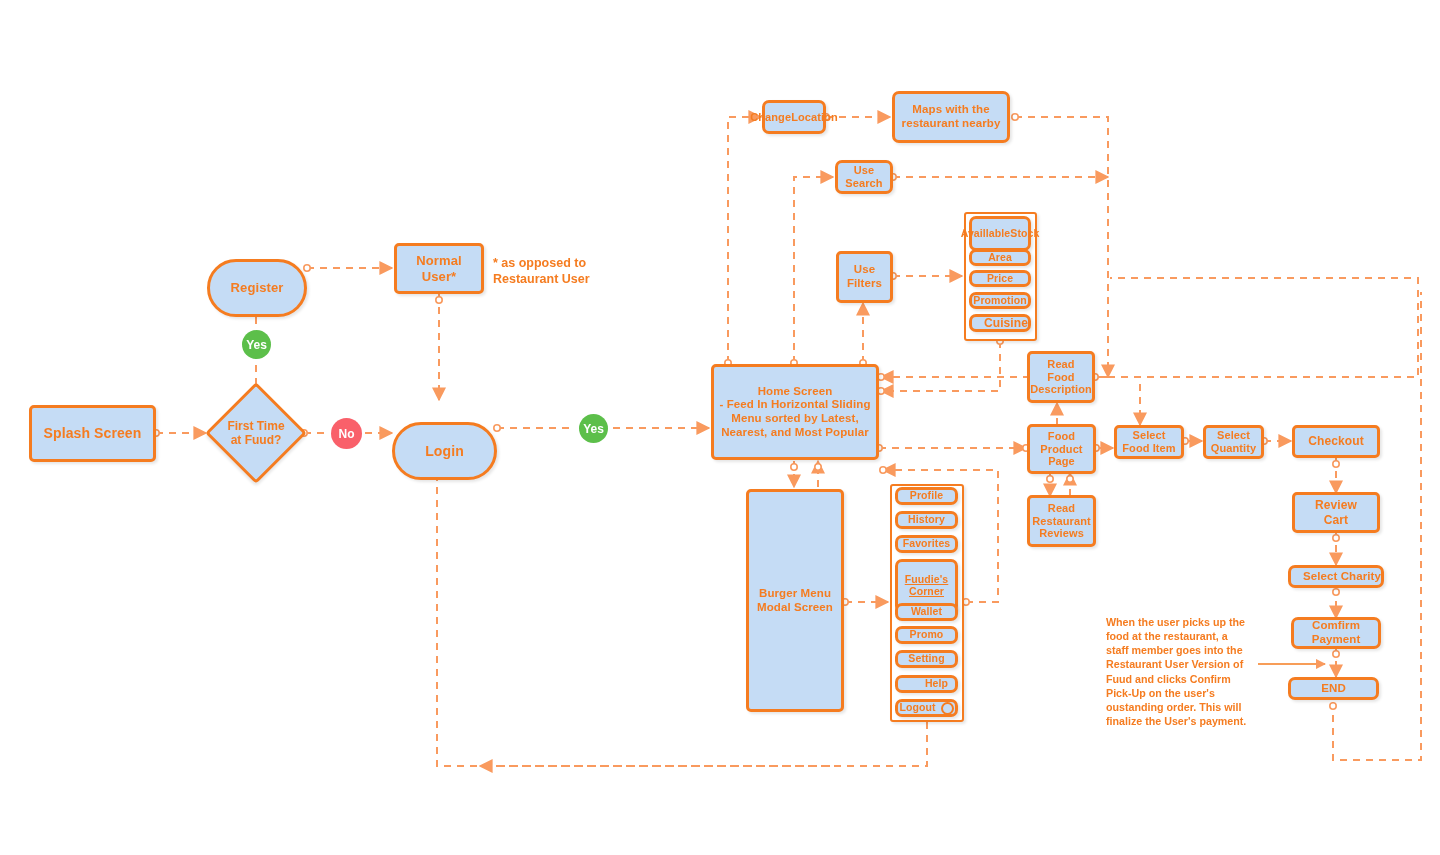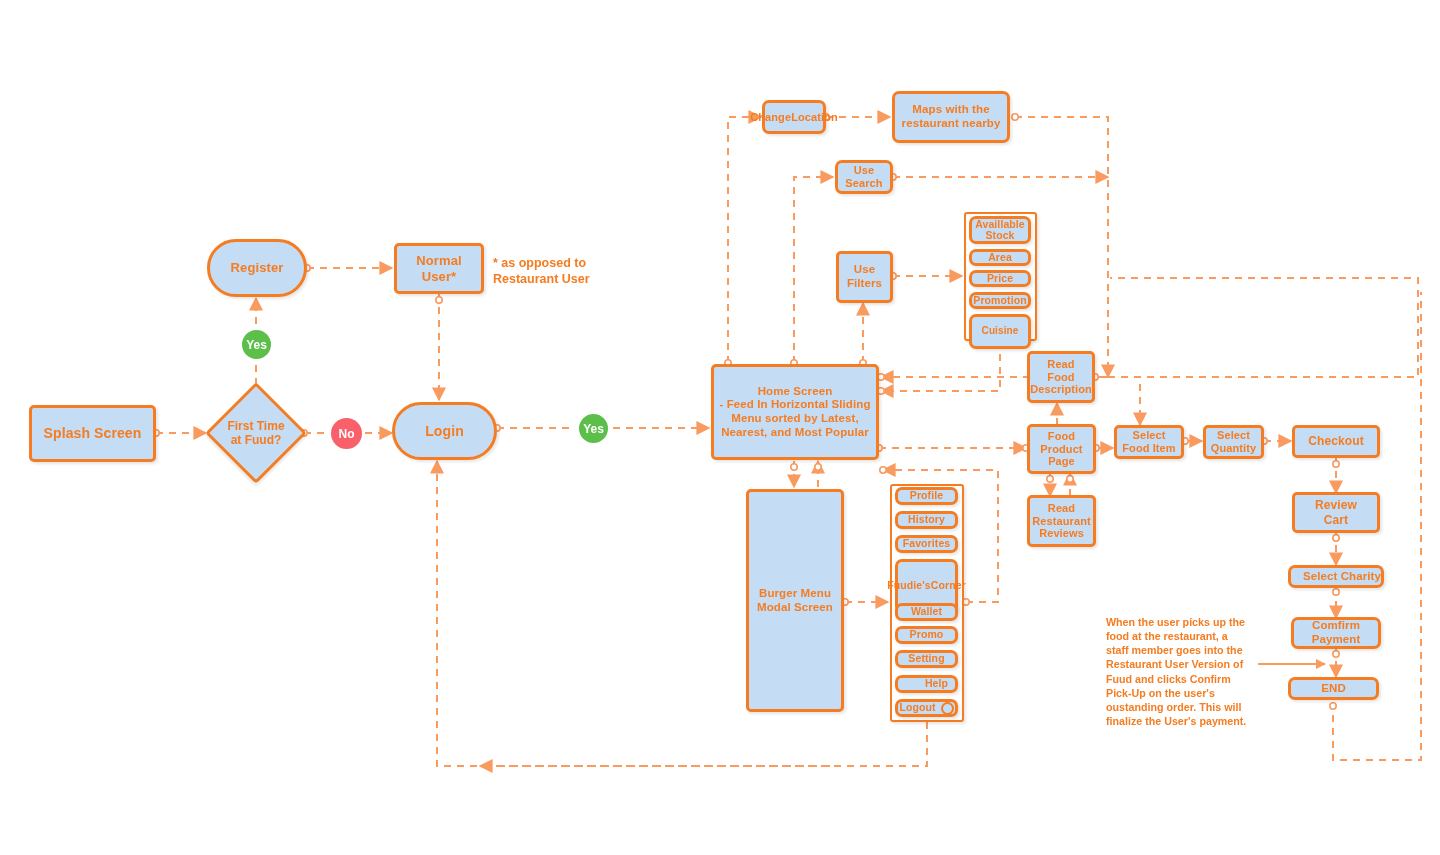--- a/index.html
+++ b/index.html
@@ -36,21 +36,21 @@
     display: flex;
     align-items: center;
     justify-content: center;
     text-align: center;
     line-height: 1.18;
     letter-spacing: 0.1px;
     box-shadow: 2px 2px 3px rgba(0,0,0,0.10);
   }
   .node.rect   { border-radius: 5px; }
   .node.round  { border-radius: 7px; }
-  .node.pill   { border-radius: 999px; }
+  .node.pill   { border-radius: 999px; margin-top: 20px; }
   .node.chip   { border-radius: 7px; border-width: 3px; }
 
   .diamond {
     position: absolute;
     box-sizing: border-box;
     background: #c5dcf5;
     border: 3px solid #f57c20;
     transform: rotate(45deg);
     border-radius: 4px;
     box-shadow: 2px 2px 3px rgba(0,0,0,0.10);
@@ -292,34 +292,34 @@
     <span>Search</span>
   </div>
 
   <div class="node rect" style="left:836px; top:251px; width:57px; height:52px; font-size:11.5px; flex-direction:column;">
     <span>Use</span>
     <span>Filters</span>
   </div>
 
   <div class="group-box" style="left:964px; top:212px; width:73px; height:129px;"></div>
   <div id="filters-list">
-      <div class="node chip" style="left: 969px; top: 216px; width: 62px; height: 28px; font-size: 10.5px; flex-direction: column; line-height: 1.05;">
+      <div class="node chip" style="left: 969px; top: 216px; width: 62px; height: 35px; font-size: 10.5px; flex-direction: row; line-height: 1.05;">
         <span>Availlable</span>
         <span>Stock</span>
       </div>
       <div class="node chip" style="left: 969px; top: 249px; width: 62px; height: 17px; font-size: 10.5px; flex-direction: column; line-height: 1.05;">
         <span>Area</span>
       </div>
       <div class="node chip" style="left: 969px; top: 270px; width: 62px; height: 17px; font-size: 10.5px; flex-direction: column; line-height: 1.05;">
         <span>Price</span>
       </div>
       <div class="node chip" style="left: 969px; top: 292px; width: 62px; height: 17px; font-size: 10.5px; flex-direction: column; line-height: 1.05; border-radius: 7px;">
         <span>Promotion</span>
       </div>
-      <div class="node chip" style="left: 969px; top: 314px; width: 62px; height: 35px; font-size: 10px; flex-direction: column; line-height: 1.05;">
+      <div class="node chip" style="left: 969px; top: 314px; width: 62px; height: 18px; font-size: 12px; flex-direction: column; line-height: 1.05; align-items: flex-end;">
         <span>Cuisine</span>
       </div>
     </div>
 
   <div class="node rect" style="left:1027px; top:351px; width:68px; height:52px; font-size:11px; flex-direction:column;">
     <span>Read</span>
     <span>Food</span>
     <span>Description</span>
   </div>
 
@@ -381,21 +381,21 @@
   <div id="menu-list">
       <div class="node chip" style="left: 895px; top: 487px; width: 63px; height: 18px; font-size: 10.5px; flex-direction: column; line-height: 1.1;">
         <span>Profile</span>
       </div>
       <div class="node chip" style="left: 895px; top: 511px; width: 63px; height: 18px; font-size: 10.5px; flex-direction: column; line-height: 1.1;">
         <span>History</span>
       </div>
       <div class="node chip" style="left: 895px; top: 535px; width: 63px; height: 18px; font-size: 10.5px; flex-direction: column; line-height: 1.1;">
         <span>Favorites</span>
       </div>
-      <div class="node chip" style="left: 895px; top: 559px; width: 63px; height: 54px; font-size: 10.5px; flex-direction: row; line-height: 1.1;">
+      <div class="node chip" style="left: 895px; top: 559px; width: 63px; height: 54px; font-size: 10.5px; flex-direction: column; line-height: 1.1; text-decoration: underline;">
         <span>Fuudie's</span>
         <span>Corner</span>
       </div>
       <div class="node chip" style="left: 895px; top: 603px; width: 63px; height: 18px; font-size: 10.5px; flex-direction: column; line-height: 1.1;">
         <span>Wallet</span>
       </div>
       <div class="node chip" style="left: 895px; top: 626px; width: 63px; height: 18px; font-size: 10.5px; flex-direction: column; line-height: 1.1;">
         <span>Promo</span>
       </div>
       <div class="node chip" style="left: 895px; top: 650px; width: 63px; height: 18px; font-size: 10.5px; flex-direction: column; line-height: 1.1;">

